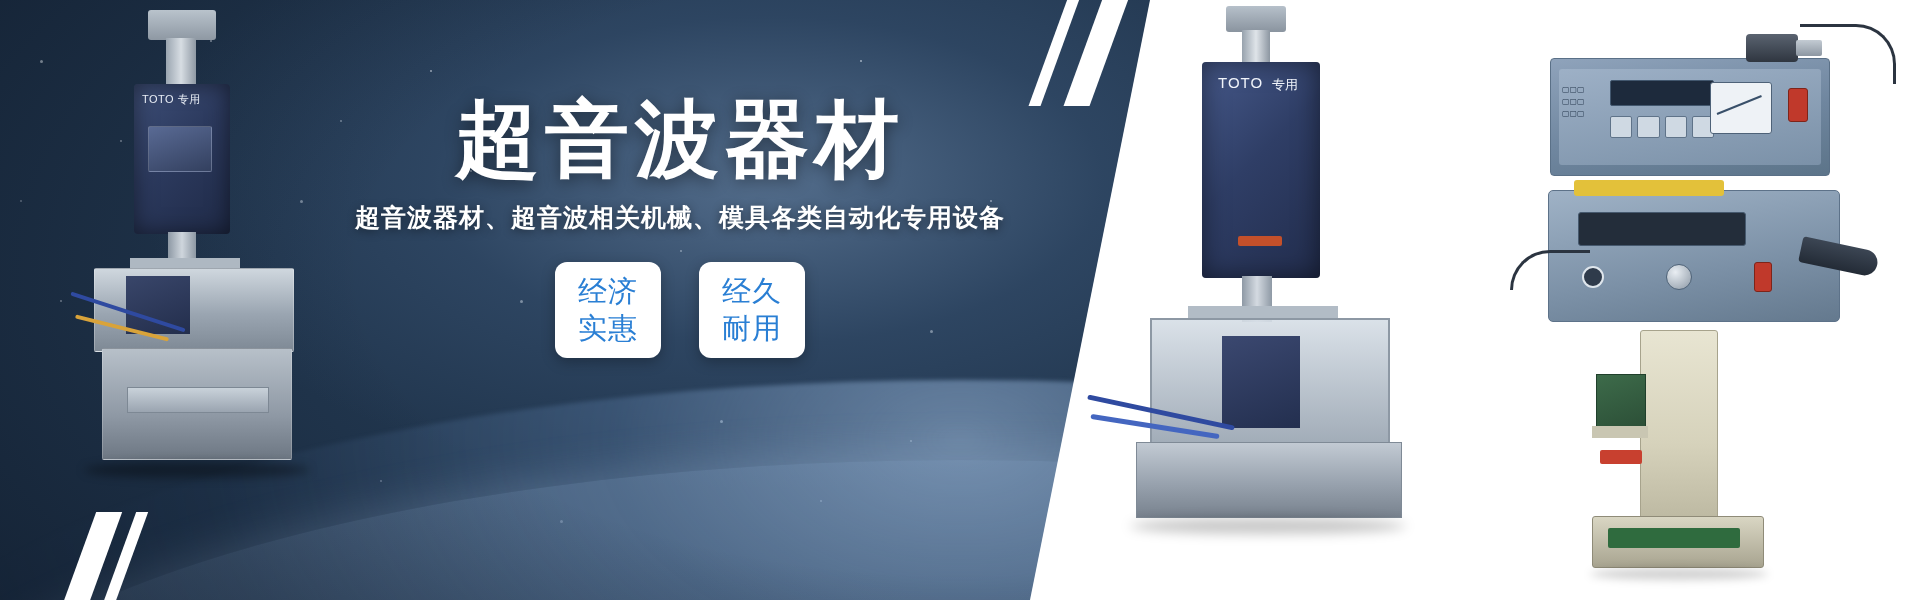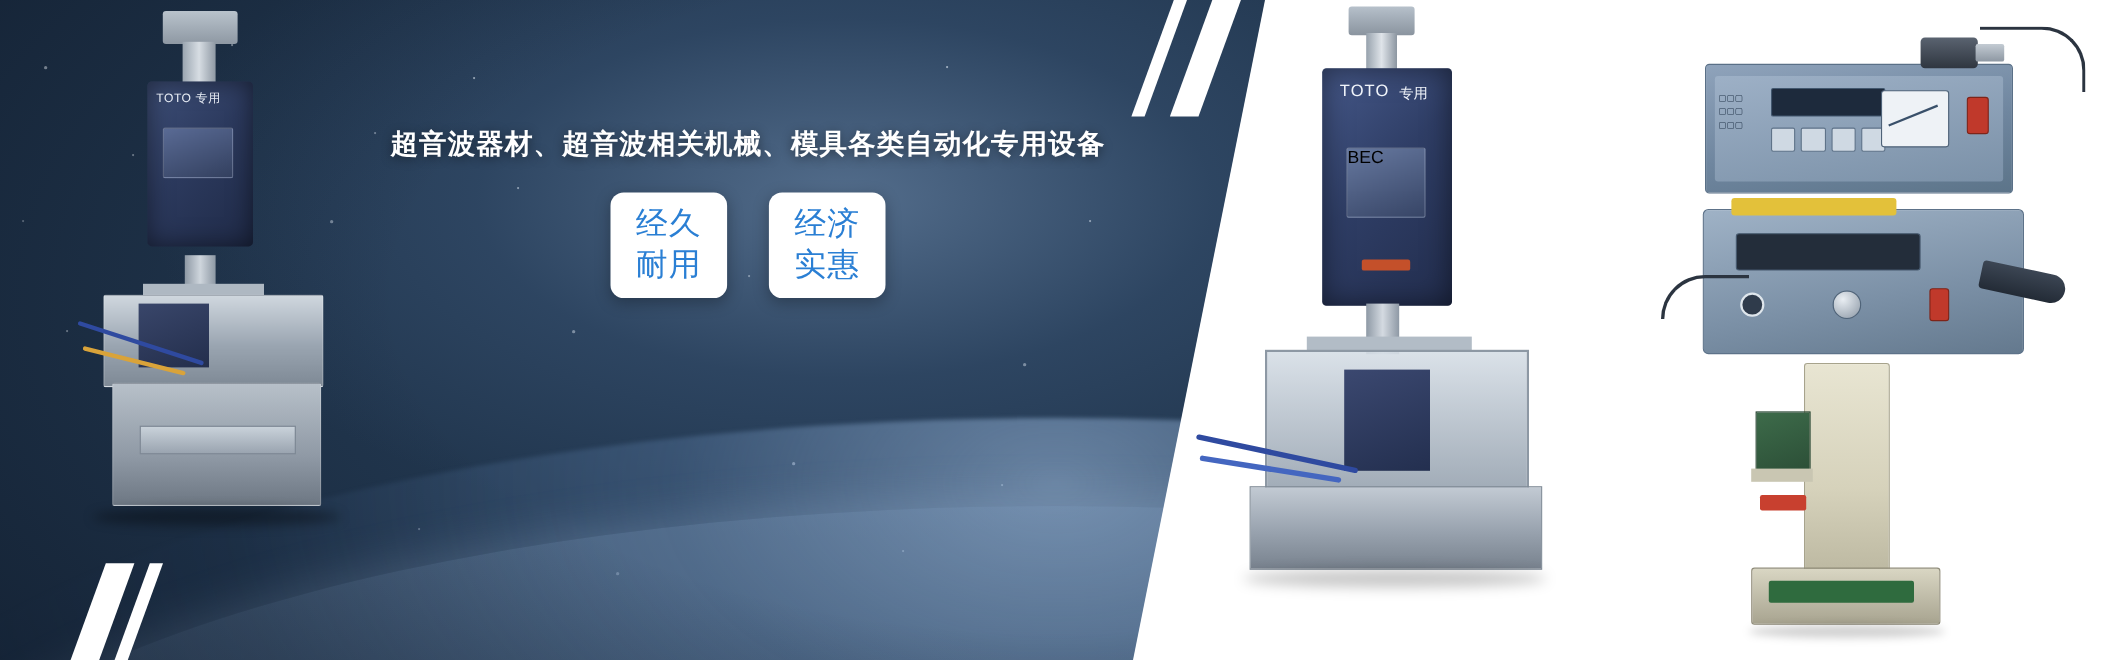--- a/index.html
+++ b/index.html
@@ -64,21 +64,21 @@
   
   .left-photo{
     position:absolute;left:60px;top:10px;width:270px;height:460px;
   }
   .lp-col{
     position:absolute;left:88px;top:0;width:68px;height:30px;border-radius:3px;
     background:linear-gradient(180deg,#b9c3cc,#8e98a3);
   }
   .lp-rod{position:absolute;left:106px;top:28px;width:30px;height:48px;background:linear-gradient(90deg,#9aa5b0,#d7dde3,#8f99a4);}
   .lp-head{
-    position:absolute;left:74px;top:64px;width:96px;height:150px;border-radius:4px;
+    position:absolute;left:74px;top:74px;width:96px;height:150px;border-radius:4px;
     background:linear-gradient(135deg,#3e4f78 0%,#2c3a5e 45%,#1f2a47 100%);
     box-shadow:inset 0 0 22px rgba(0,0,0,.5);
   }
   .lp-head .brand{
     position:absolute;left:8px;top:8px;color:#e8edf5;font-size:11px;letter-spacing:.5px;
     font-family:"Liberation Sans",sans-serif;
   }
   .lp-head .panel{
     position:absolute;left:14px;top:42px;width:64px;height:46px;border-radius:2px;
     background:linear-gradient(160deg,#596a94,#33405f);border:1px solid rgba(255,255,255,.18);
@@ -250,45 +250,45 @@
     <div class="lp-darkbox"></div>
     <div class="lp-wire"></div>
     <div class="lp-wire2"></div>
     <div class="lp-cabinet">
         <div class="vent"></div>
       </div>
     <div class="lp-shadow"></div>
   </div>
 
   <div class="center">
+    <h1 class="title">超音波器材</h1>
     <p class="subtitle">超音波器材、超音波相关机械、模具各类自动化专用设备</p>
     <div class="badges">
       <div class="badge">
+        <span>经济</span>
+        <span>实惠</span>
+      </div>
+      <div class="badge">
         <span>经久</span>
         <span>耐用</span>
-      </div>
-      <div class="badge">
-        <span>经济</span>
-        <span>实惠</span>
       </div>
     </div>
   </div>
 
   <div class="wedge"></div>
   <div class="wedge-fill"></div>
 
   <div class="right-zone">
 
     <div class="rm">
       <div class="rm-top"></div>
       <div class="rm-rod"></div>
       <div class="rm-head">
         <div class="brand">TOTO</div>
         <div class="cn">专用</div>
-        <div class="panel">BEC</div>
         <div class="led"></div>
       </div>
       <div class="rm-neck"></div>
       <div class="rm-arm"></div>
       <div class="rm-frame"></div>
       <div class="rm-dark"></div>
       <div class="rm-w1"></div>
       <div class="rm-w2"></div>
       <div class="rm-base"></div>
       <div class="rm-shadow"></div>

